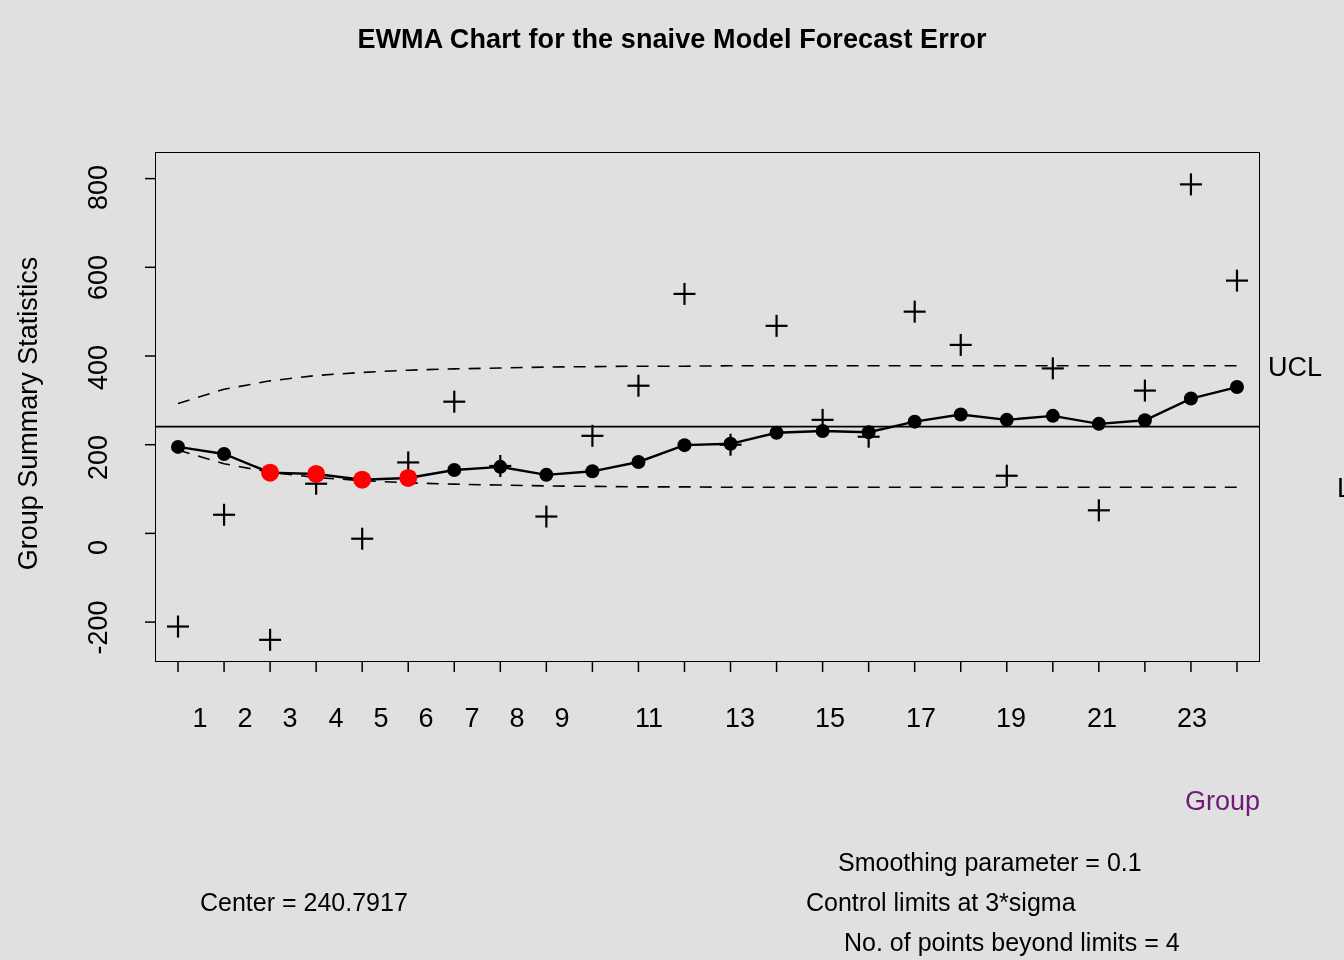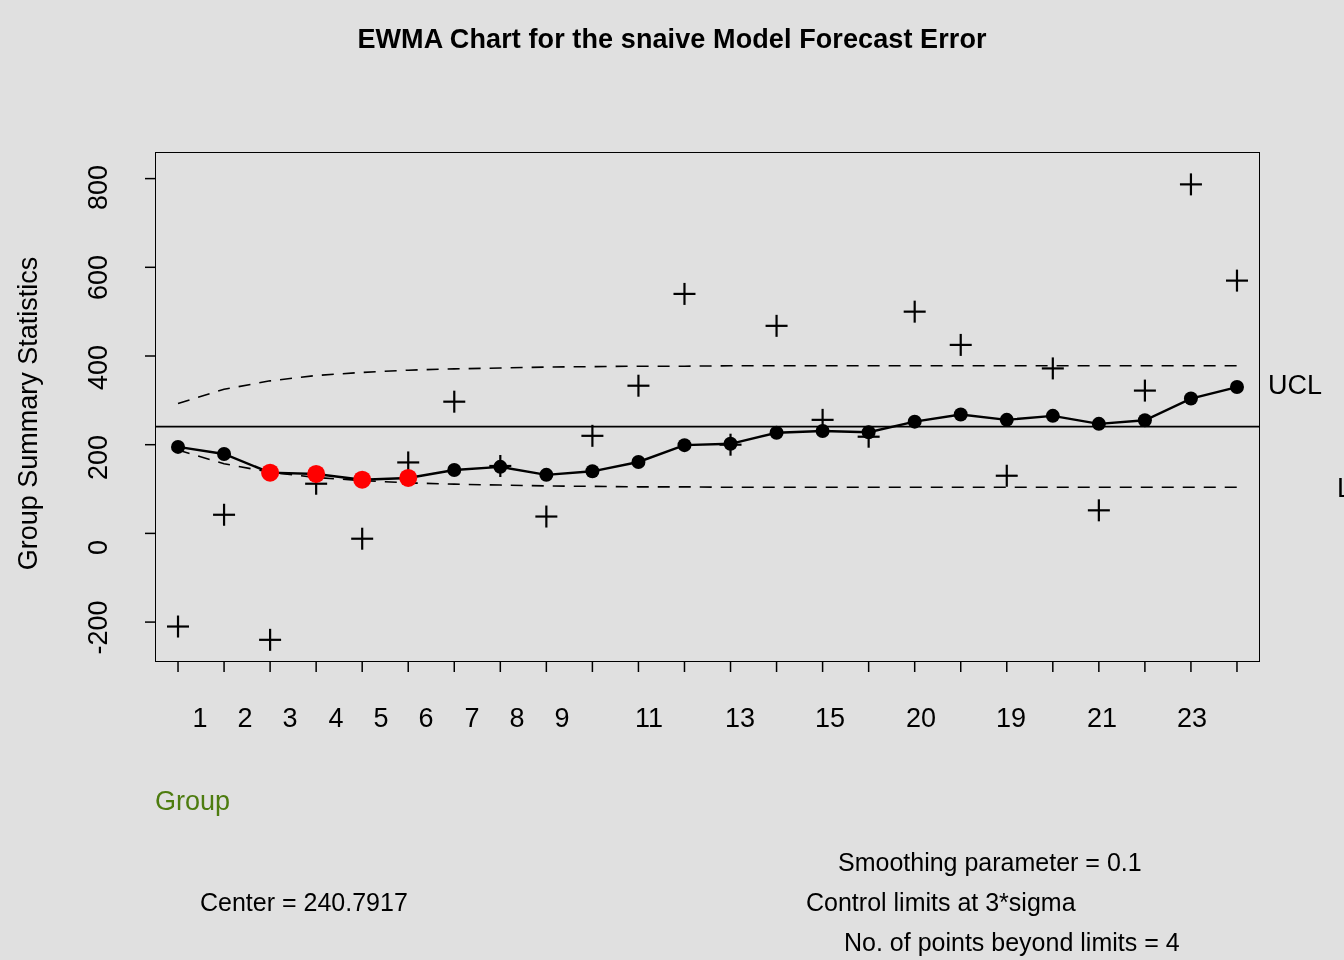--- a/index.html
+++ b/index.html
@@ -50,23 +50,23 @@
     font-size: 27px;
     transform: rotate(-90deg);
     transform-origin: center center;
     color: #000;
   }
   .xlabel {
     position: absolute;
     left: 155px;
     top: 786px;
     width: 1105px;
-    text-align: left;
-    font-size: 27px;
-    color: #4d7c0f;
+    text-align: right;
+    font-size: 27px;
+    color: #701a75;
   }
   .ytick-label {
     position: absolute;
     font-size: 27px;
     color: #000;
     text-align: center;
     transform: rotate(-90deg);
     transform-origin: center center;
     white-space: nowrap;
   }
@@ -121,26 +121,26 @@
   <div class="xtick-label" style="left:270px; top:703px; width:40px;">3</div>
   <div class="xtick-label" style="left:316px; top:703px; width:40px;">4</div>
   <div class="xtick-label" style="left:361px; top:703px; width:40px;">5</div>
   <div class="xtick-label" style="left:406px; top:703px; width:40px;">6</div>
   <div class="xtick-label" style="left:452px; top:703px; width:40px;">7</div>
   <div class="xtick-label" style="left:497px; top:703px; width:40px;">8</div>
   <div class="xtick-label" style="left:542px; top:703px; width:40px;">9</div>
   <div class="xtick-label" style="left:623px; top:703px; width:52px;">11</div>
   <div class="xtick-label" style="left:714px; top:703px; width:52px;">13</div>
   <div class="xtick-label" style="left:804px; top:703px; width:52px;">15</div>
-  <div class="xtick-label" style="left:895px; top:703px; width:52px;">20</div>
+  <div class="xtick-label" style="left:895px; top:703px; width:52px;">17</div>
   <div class="xtick-label" style="left:985px; top:703px; width:52px;">19</div>
   <div class="xtick-label" style="left:1076px; top:703px; width:52px;">21</div>
   <div class="xtick-label" style="left:1166px; top:703px; width:52px;">23</div>
 
-  <div class="limit-label" style="left:1268px; top:352px;margin-top:18px;">UCL</div>
+  <div class="limit-label" style="left:1268px; top:352px;">UCL</div>
   <div class="limit-label" style="left:1337px; top:473px;">LCL</div>
 
   <div class="footer-text" style="left:200px; top:888px;">Center = 240.7917</div>
   <div class="footer-text" style="left:806px; top:848px;margin-left:32px;">Smoothing parameter =  0.1</div>
   <div class="footer-text" style="left:806px; top:888px;">Control limits at 3*sigma</div>
   <div class="footer-text" style="left:844px; top:928px;">No. of points beyond limits = 4</div>
 
   <svg class="overlay" id="plot-svg">
       <line x1="145" y1="622.0869565217391" x2="155" y2="622.0869565217391" stroke="#000" stroke-width="1.5"></line>
       <line x1="145" y1="533.3913043478261" x2="155" y2="533.3913043478261" stroke="#000" stroke-width="1.5"></line>

